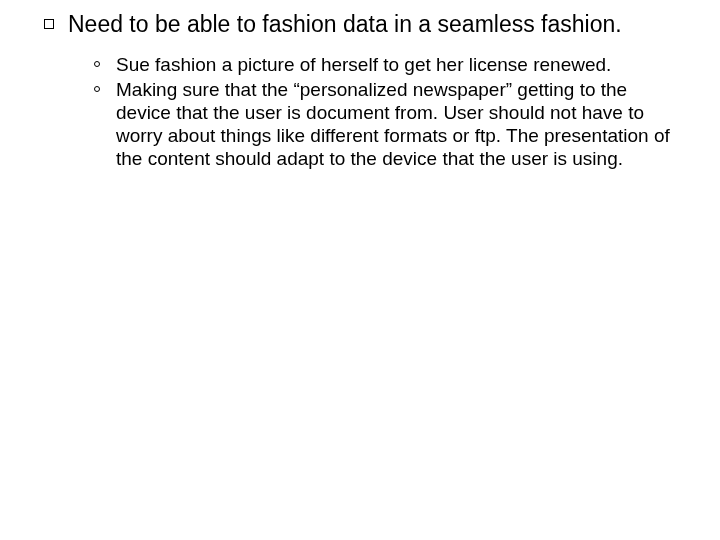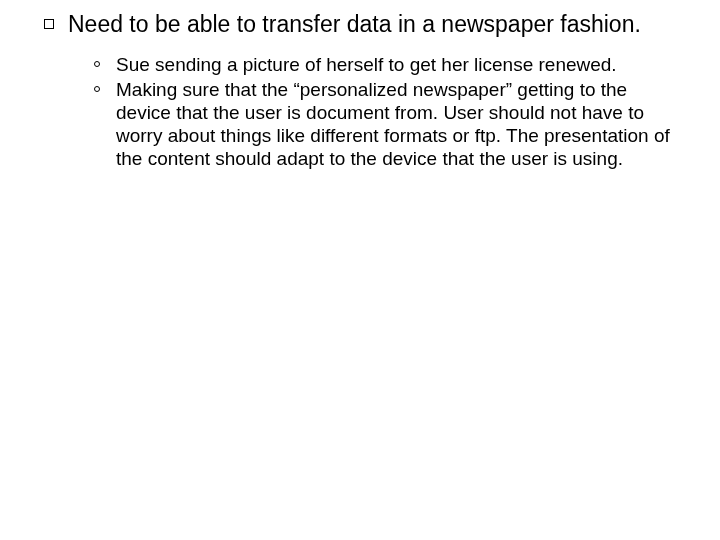--- a/index.html
+++ b/index.html
@@ -68,20 +68,20 @@
     border-radius: 50%;
     box-sizing: border-box;
   }
 </style>
 </head>
 <body>
 
 <div class="slide">
 
   <ul class="bullets">
-    <li>Need to be able to transfer data in a newspaper fashion.</li>
+    <li>Need to be able to fashion data in a seamless fashion.</li>
   </ul>
 
   <ul class="sub">
-    <li>Sue sending a picture of herself to get her license renewed.</li>
+    <li>Sue fashion a picture of herself to get her license renewed.</li>
     <li>Making sure that the “personalized newspaper” getting to the device that the user is document from.  User should not have to worry about things like different formats or ftp.  The presentation of the content should adapt to the device that the user is using.</li>
   </ul>
 </div>
 
 </body></html>

